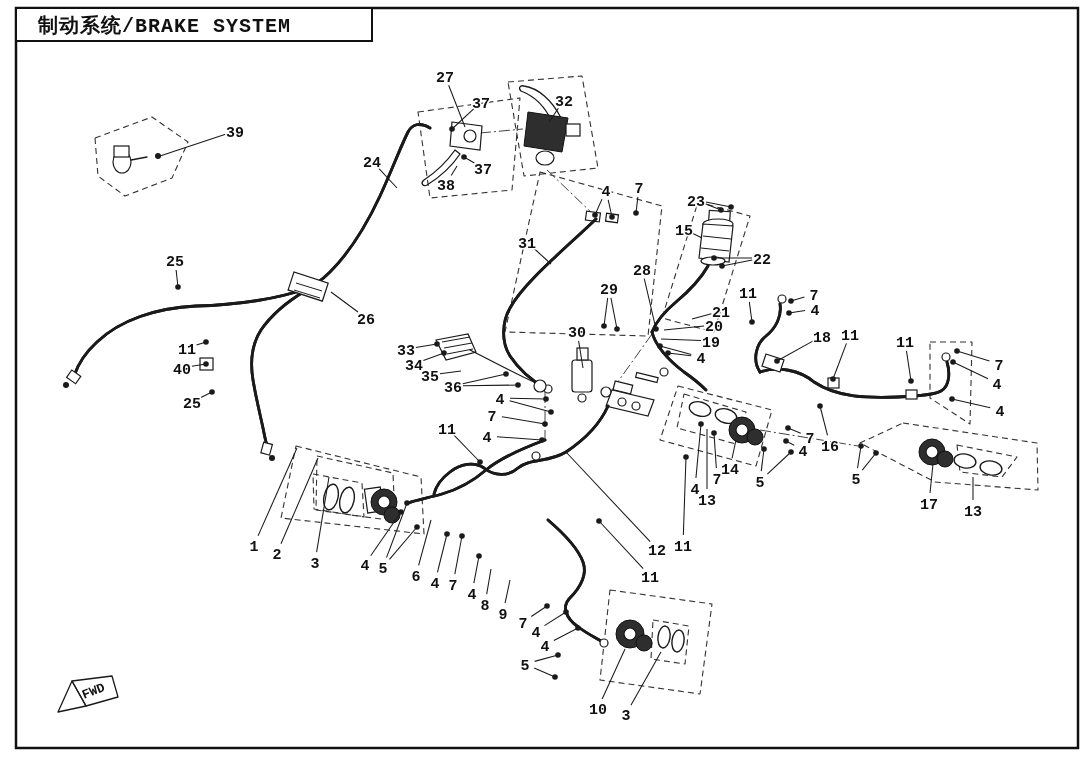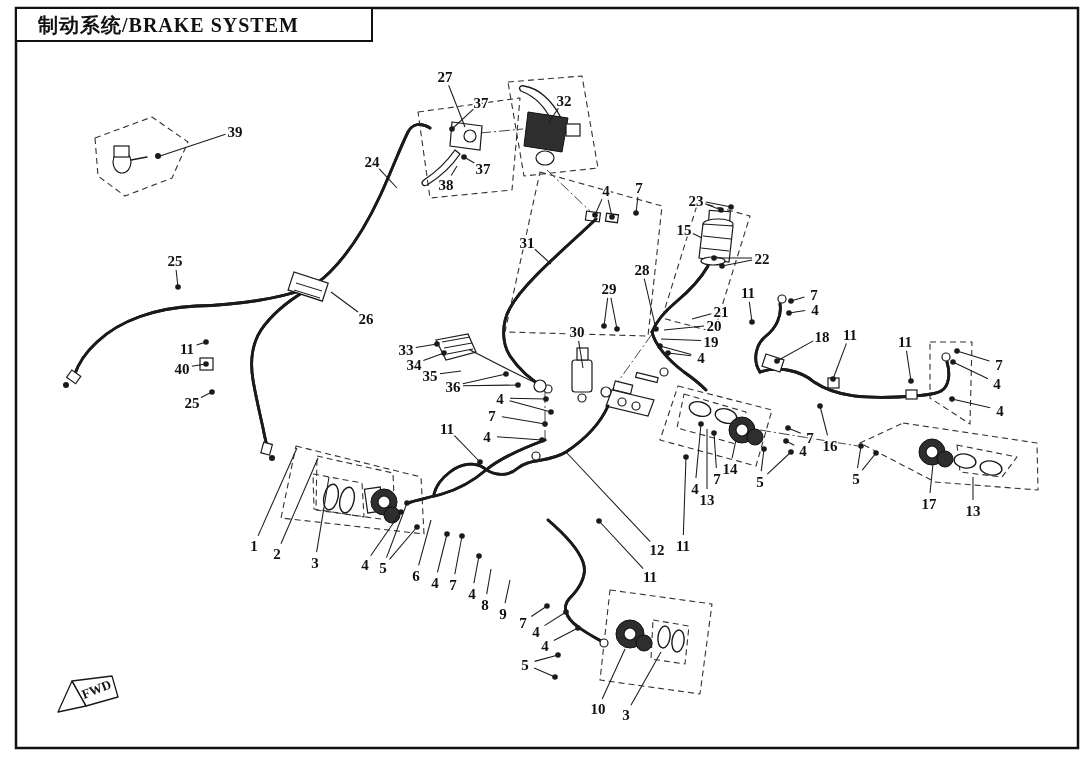--- a/index.html
+++ b/index.html
@@ -1,16 +1,16 @@
 <!DOCTYPE html>
 <html><head>
 <meta charset="utf-8">
 <style>
   html,body{margin:0;padding:0;background:#fff;}
-  .page{position:relative;width:1090px;height:760px;background:#fff;font-family:Liberation Serif, serif;}
+  .page{position:relative;width:1090px;height:760px;background:#fff;font-family:Liberation Mono, monospace;}
   svg{display:block;}
   .ink{stroke:#1a1a1a;fill:none;stroke-width:1.3;stroke-linecap:round;stroke-linejoin:round;}
   .thin{stroke:#1a1a1a;fill:none;stroke-width:1;}
   .tube{stroke:#1a1a1a;fill:none;stroke-width:2.8;stroke-linecap:round;}
   .core{stroke:#ffffff;fill:none;stroke-width:1.2;stroke-linecap:round;}
   .dashed{stroke:#333;fill:none;stroke-width:1.1;stroke-dasharray:6 4;stroke-linejoin:round;}
   .chain{stroke:#444;fill:none;stroke-width:1;stroke-dasharray:11 3 2 3;}
   .dark{fill:#2e2e2e;stroke:#111;stroke-width:1;}
   .lite{fill:#ffffff;stroke:#1a1a1a;stroke-width:1.2;}
   .pad{fill:#fff;stroke:#1a1a1a;stroke-width:1.4;}

